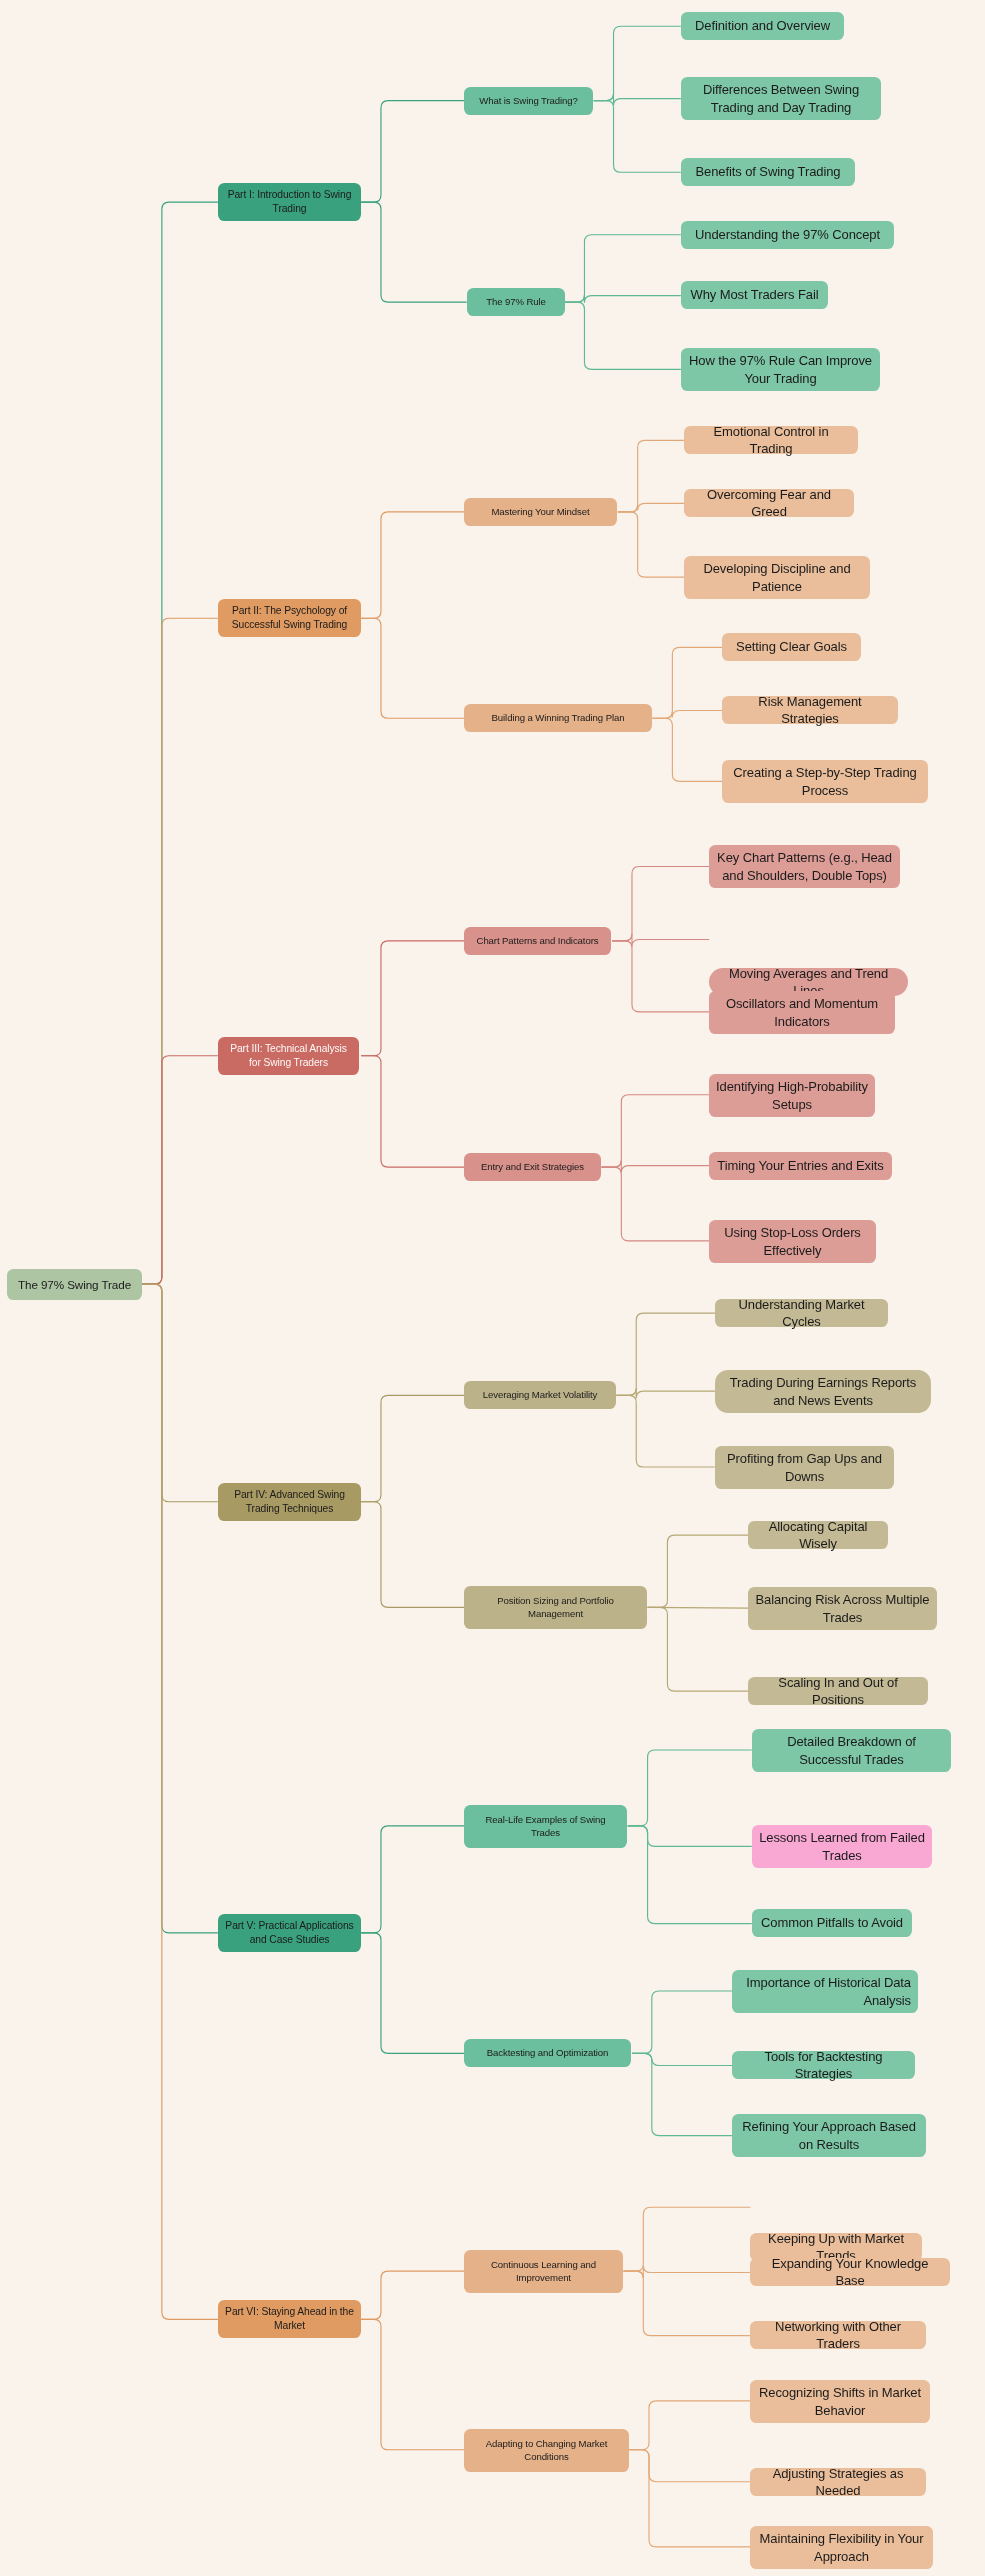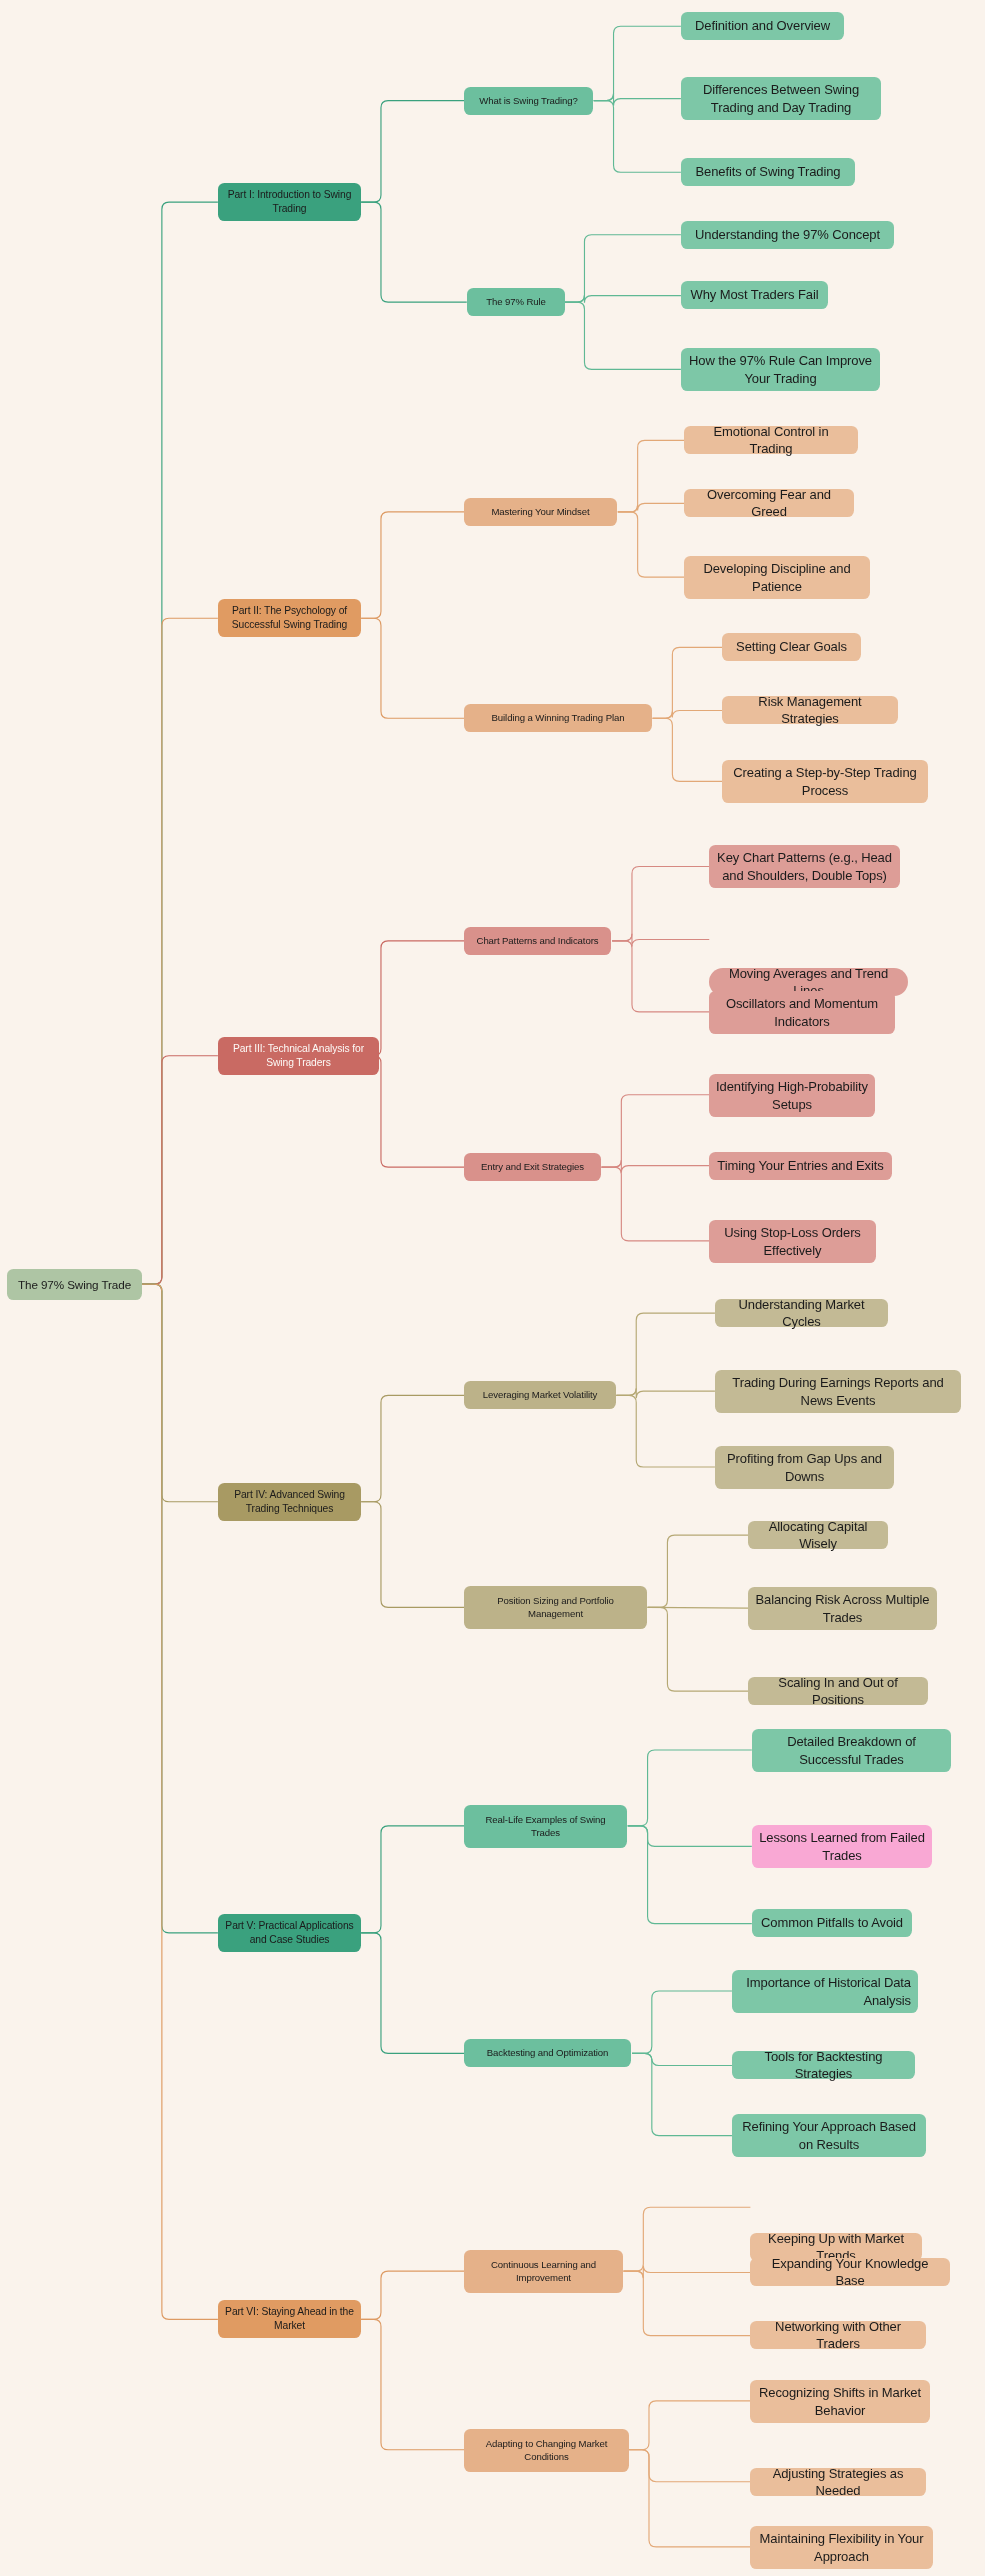--- a/index.html
+++ b/index.html
@@ -165,21 +165,21 @@
       </div>
       <div class="node l3" style="left: 722px; top: 633px; width: 139px; height: 28px; background: rgb(234, 190, 155);">
         <span>Setting Clear Goals</span>
       </div>
       <div class="node l3" style="left: 722px; top: 696px; width: 176px; height: 28px; background: rgb(234, 190, 155);">
         <span>Risk Management Strategies</span>
       </div>
       <div class="node l3" style="left: 722px; top: 760px; width: 206px; height: 43px; background: rgb(234, 190, 155);">
         <span>Creating a Step-by-Step Trading Process</span>
       </div>
-      <div class="node l1 white-text" style="left: 218px; top: 1037px; width: 161px; height: 38px; background: rgb(201, 106, 99);">
+      <div class="node l1 white-text" style="left: 218px; top: 1037px; width: 141px; height: 38px; background: rgb(201, 106, 99);">
         <span>Part III: Technical Analysis for Swing Traders</span>
       </div>
       <div class="node l2" style="left: 464px; top: 927px; width: 147px; height: 28px; background: rgb(217, 145, 139);">
         <span>Chart Patterns and Indicators</span>
       </div>
       <div class="node l3" style="left: 709px; top: 845px; width: 191px; height: 43px; background: rgb(221, 157, 151);">
         <span>Key Chart Patterns (e.g., Head and Shoulders, Double Tops)</span>
       </div>
       <div class="node l3" style="left: 709px; top: 968px; width: 199px; height: 28px; background: rgb(221, 157, 151); border-radius: 14px;">
         <span>Moving Averages and Trend Lines</span>
@@ -201,21 +201,21 @@
       </div>
       <div class="node l1" style="left: 218px; top: 1483px; width: 143px; height: 38px; background: rgb(168, 154, 99);">
         <span>Part IV: Advanced Swing Trading Techniques</span>
       </div>
       <div class="node l2" style="left: 464px; top: 1381px; width: 152px; height: 28px; background: rgb(188, 178, 137);">
         <span>Leveraging Market Volatility</span>
       </div>
       <div class="node l3" style="left: 715px; top: 1299px; width: 173px; height: 28px; background: rgb(195, 186, 149);">
         <span>Understanding Market Cycles</span>
       </div>
-      <div class="node l3" style="left: 715px; top: 1370px; width: 246px; height: 43px; background: rgb(195, 186, 149);">
+      <div class="node l3" style="left: 715px; top: 1370px; width: 216px; height: 43px; background: rgb(195, 186, 149); border-radius: 13px;">
         <span>Trading During Earnings Reports and News Events</span>
       </div>
       <div class="node l3" style="left: 715px; top: 1446px; width: 179px; height: 43px; background: rgb(195, 186, 149);">
         <span>Profiting from Gap Ups and Downs</span>
       </div>
       <div class="node l2" style="left: 464px; top: 1586px; width: 183px; height: 43px; background: rgb(188, 178, 137);">
         <span>Position Sizing and Portfolio Management</span>
       </div>
       <div class="node l3" style="left: 748px; top: 1521px; width: 140px; height: 28px; background: rgb(195, 186, 149);">
         <span>Allocating Capital Wisely</span>

